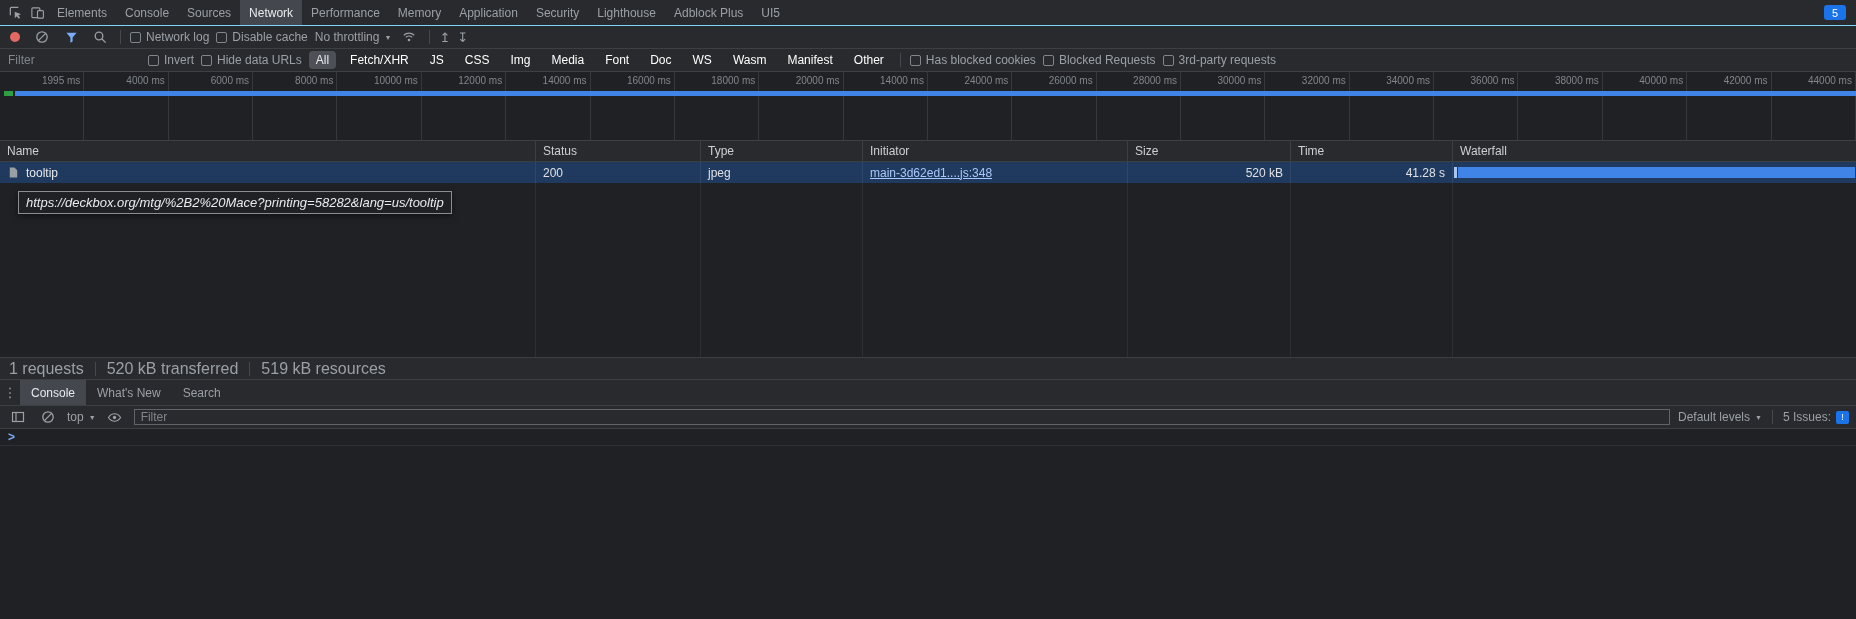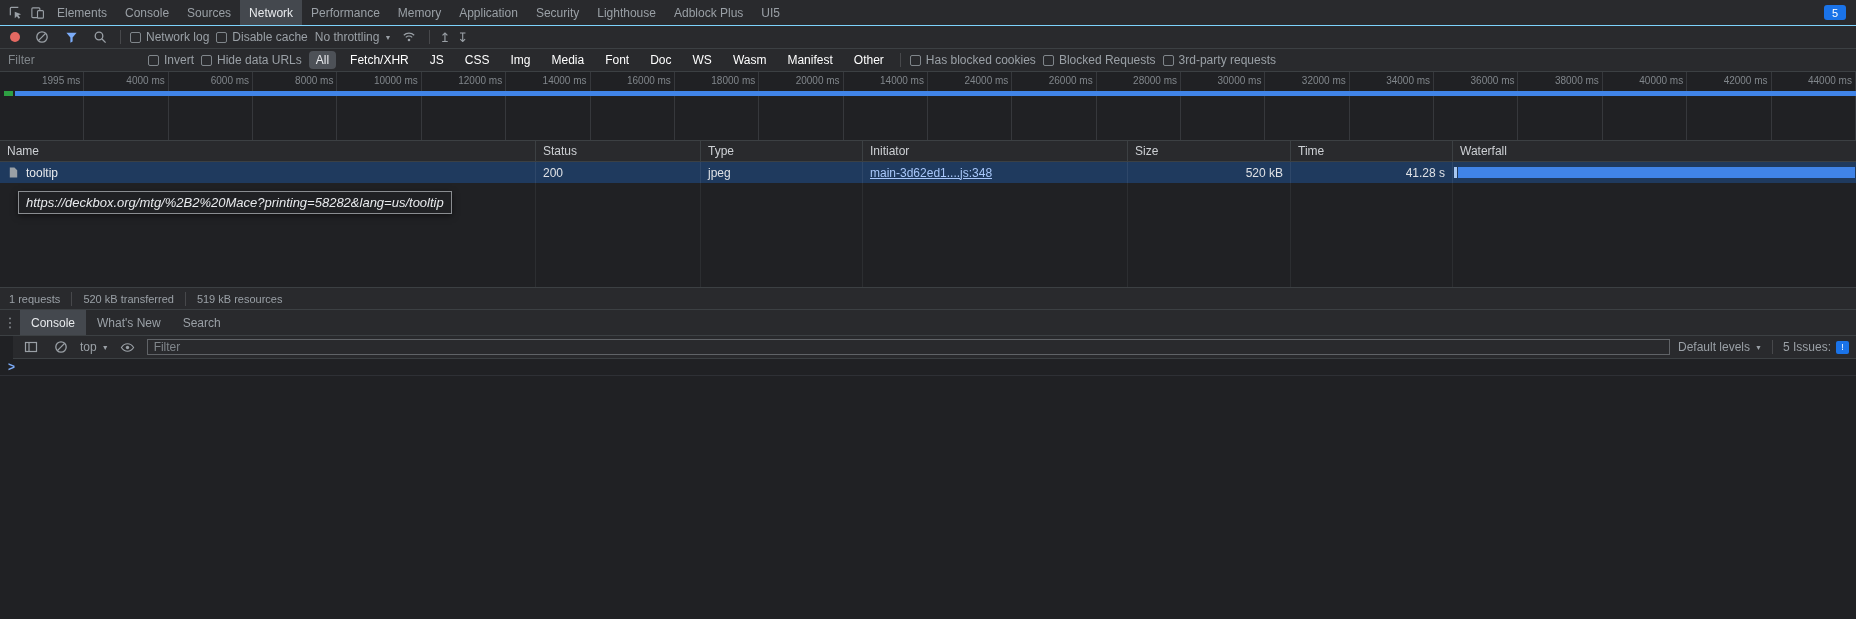--- a/index.html
+++ b/index.html
@@ -37,45 +37,45 @@
   .tl-cell{flex:1;border-right:1px solid #36383c;font-size:10px;color:#80868b;text-align:right;
     padding:3px 3px 0 0;overflow:hidden;white-space:nowrap;}
   .overview-green{position:absolute;left:4px;top:19px;width:9px;height:5px;background:var(--bar-green);}
   .overview-blue{position:absolute;left:15px;top:19px;right:0;height:5px;background:var(--bar-blue);}
   
   .net-grid{display:grid;grid-template-columns:535px 165px 162px 265px 163px 162px minmax(0,1fr);}
   .net-header{height:21px;background:#292a2d;border-bottom:1px solid #3c4043;}
   .net-header .cell{display:flex;align-items:center;padding:0 7px;border-left:1px solid #3c4043;
     color:#cdd0d4;overflow:hidden;white-space:nowrap;cursor:pointer;}
   .net-header .cell:first-child{border-left:none;}
-  .rows{position:relative;height:126px;border-bottom:1px solid #3c4043;background:#202124;}
+  .rows{position:relative;height:196px;border-bottom:1px solid #3c4043;background:#202124;}
   .rows-bg{position:absolute;inset:0;}
   .rows-bg .cell{border-left:1px solid #2c2e31;height:100%;}
   .rows-bg .cell:first-child{border-left:none;}
   .req-row{position:relative;height:21px;background:var(--selected-row);color:#dfe1e5;cursor:pointer;}
   .req-row .cell{display:flex;align-items:center;padding:0 7px;overflow:hidden;white-space:nowrap;
     border-left:1px solid rgba(255,255,255,0.07);}
   .req-row .cell:first-child{border-left:none;}
   .req-row .num{justify-content:flex-end;}
   .name-cell{gap:6px;color:#e8eaed;}
   .link{color:var(--link-blue);text-decoration:underline;cursor:pointer;overflow:hidden;text-overflow:ellipsis;}
   .wf-cell{position:relative;padding:0 !important;}
   .wf-tick{position:absolute;left:1px;top:5px;width:3px;height:11px;background:#a8c7f0;}
   .wf-bar{position:absolute;left:5px;right:1px;top:5px;height:11px;background:var(--bar-blue);}
   .url-tooltip{position:absolute;left:18px;top:29px;background:#202124;border:1px solid #8a8d91;
     padding:3px 7px;font-size:13px;color:#e8eaed;white-space:nowrap;z-index:5;box-shadow:0 2px 6px rgba(0,0,0,.5);font-style:italic;}
   
-  .summary{height:22px;background:#292a2d;border-bottom:1px solid #3c4043;color:#9aa0a6;font-size:11px;
+  .summary{height:22px;background:#292a2d;border-bottom:1px solid #3c4043;color:#9aa0a6;font-size:16px;
     display:flex;align-items:center;padding:0 9px;gap:9px;}
   
   .drawer-tabs{height:26px;background:#292a2d;border-bottom:1px solid #3c4043;display:flex;align-items:center;}
   .dots{width:20px;text-align:center;color:#9aa0a6;font-size:13px;cursor:pointer;}
   .drawer-tab{padding:0 11px;height:100%;display:flex;align-items:center;color:#9aa0a6;cursor:pointer;white-space:nowrap;}
   .drawer-tab.active{background:#44484e;color:#e8eaed;}
-  .console-toolbar{height:23px;background:#292a2d;border-bottom:1px solid #3c4043;display:flex;align-items:center;padding:0 7px;gap:8px;margin-left:13px;}
+  .console-toolbar{height:23px;background:#292a2d;border-bottom:1px solid #3c4043;display:flex;align-items:center;padding:0 7px;gap:8px;}
   .console-filter{flex:1;height:16px;border:1px solid #606367;background:transparent;color:#e8eaed;
     font:12px "Liberation Sans",sans-serif;padding:0 6px;outline:none;}
   .console-filter::placeholder{color:#80868b;}
   .issues-area{display:flex;align-items:center;gap:5px;color:#9aa0a6;cursor:pointer;white-space:nowrap;}
   .issues-icon{width:13px;height:13px;background:var(--badge-blue);border-radius:2px;color:#fff;font-size:9px;
     display:flex;align-items:center;justify-content:center;}
   .prompt-row{height:17px;display:flex;align-items:center;padding:0 8px;border-bottom:1px solid #2e3035;}
   .prompt-chevron{color:var(--accent-blue);font-weight:bold;font-size:12px;}
   .console-rest{flex:1;background:#202124;}
 </style>

